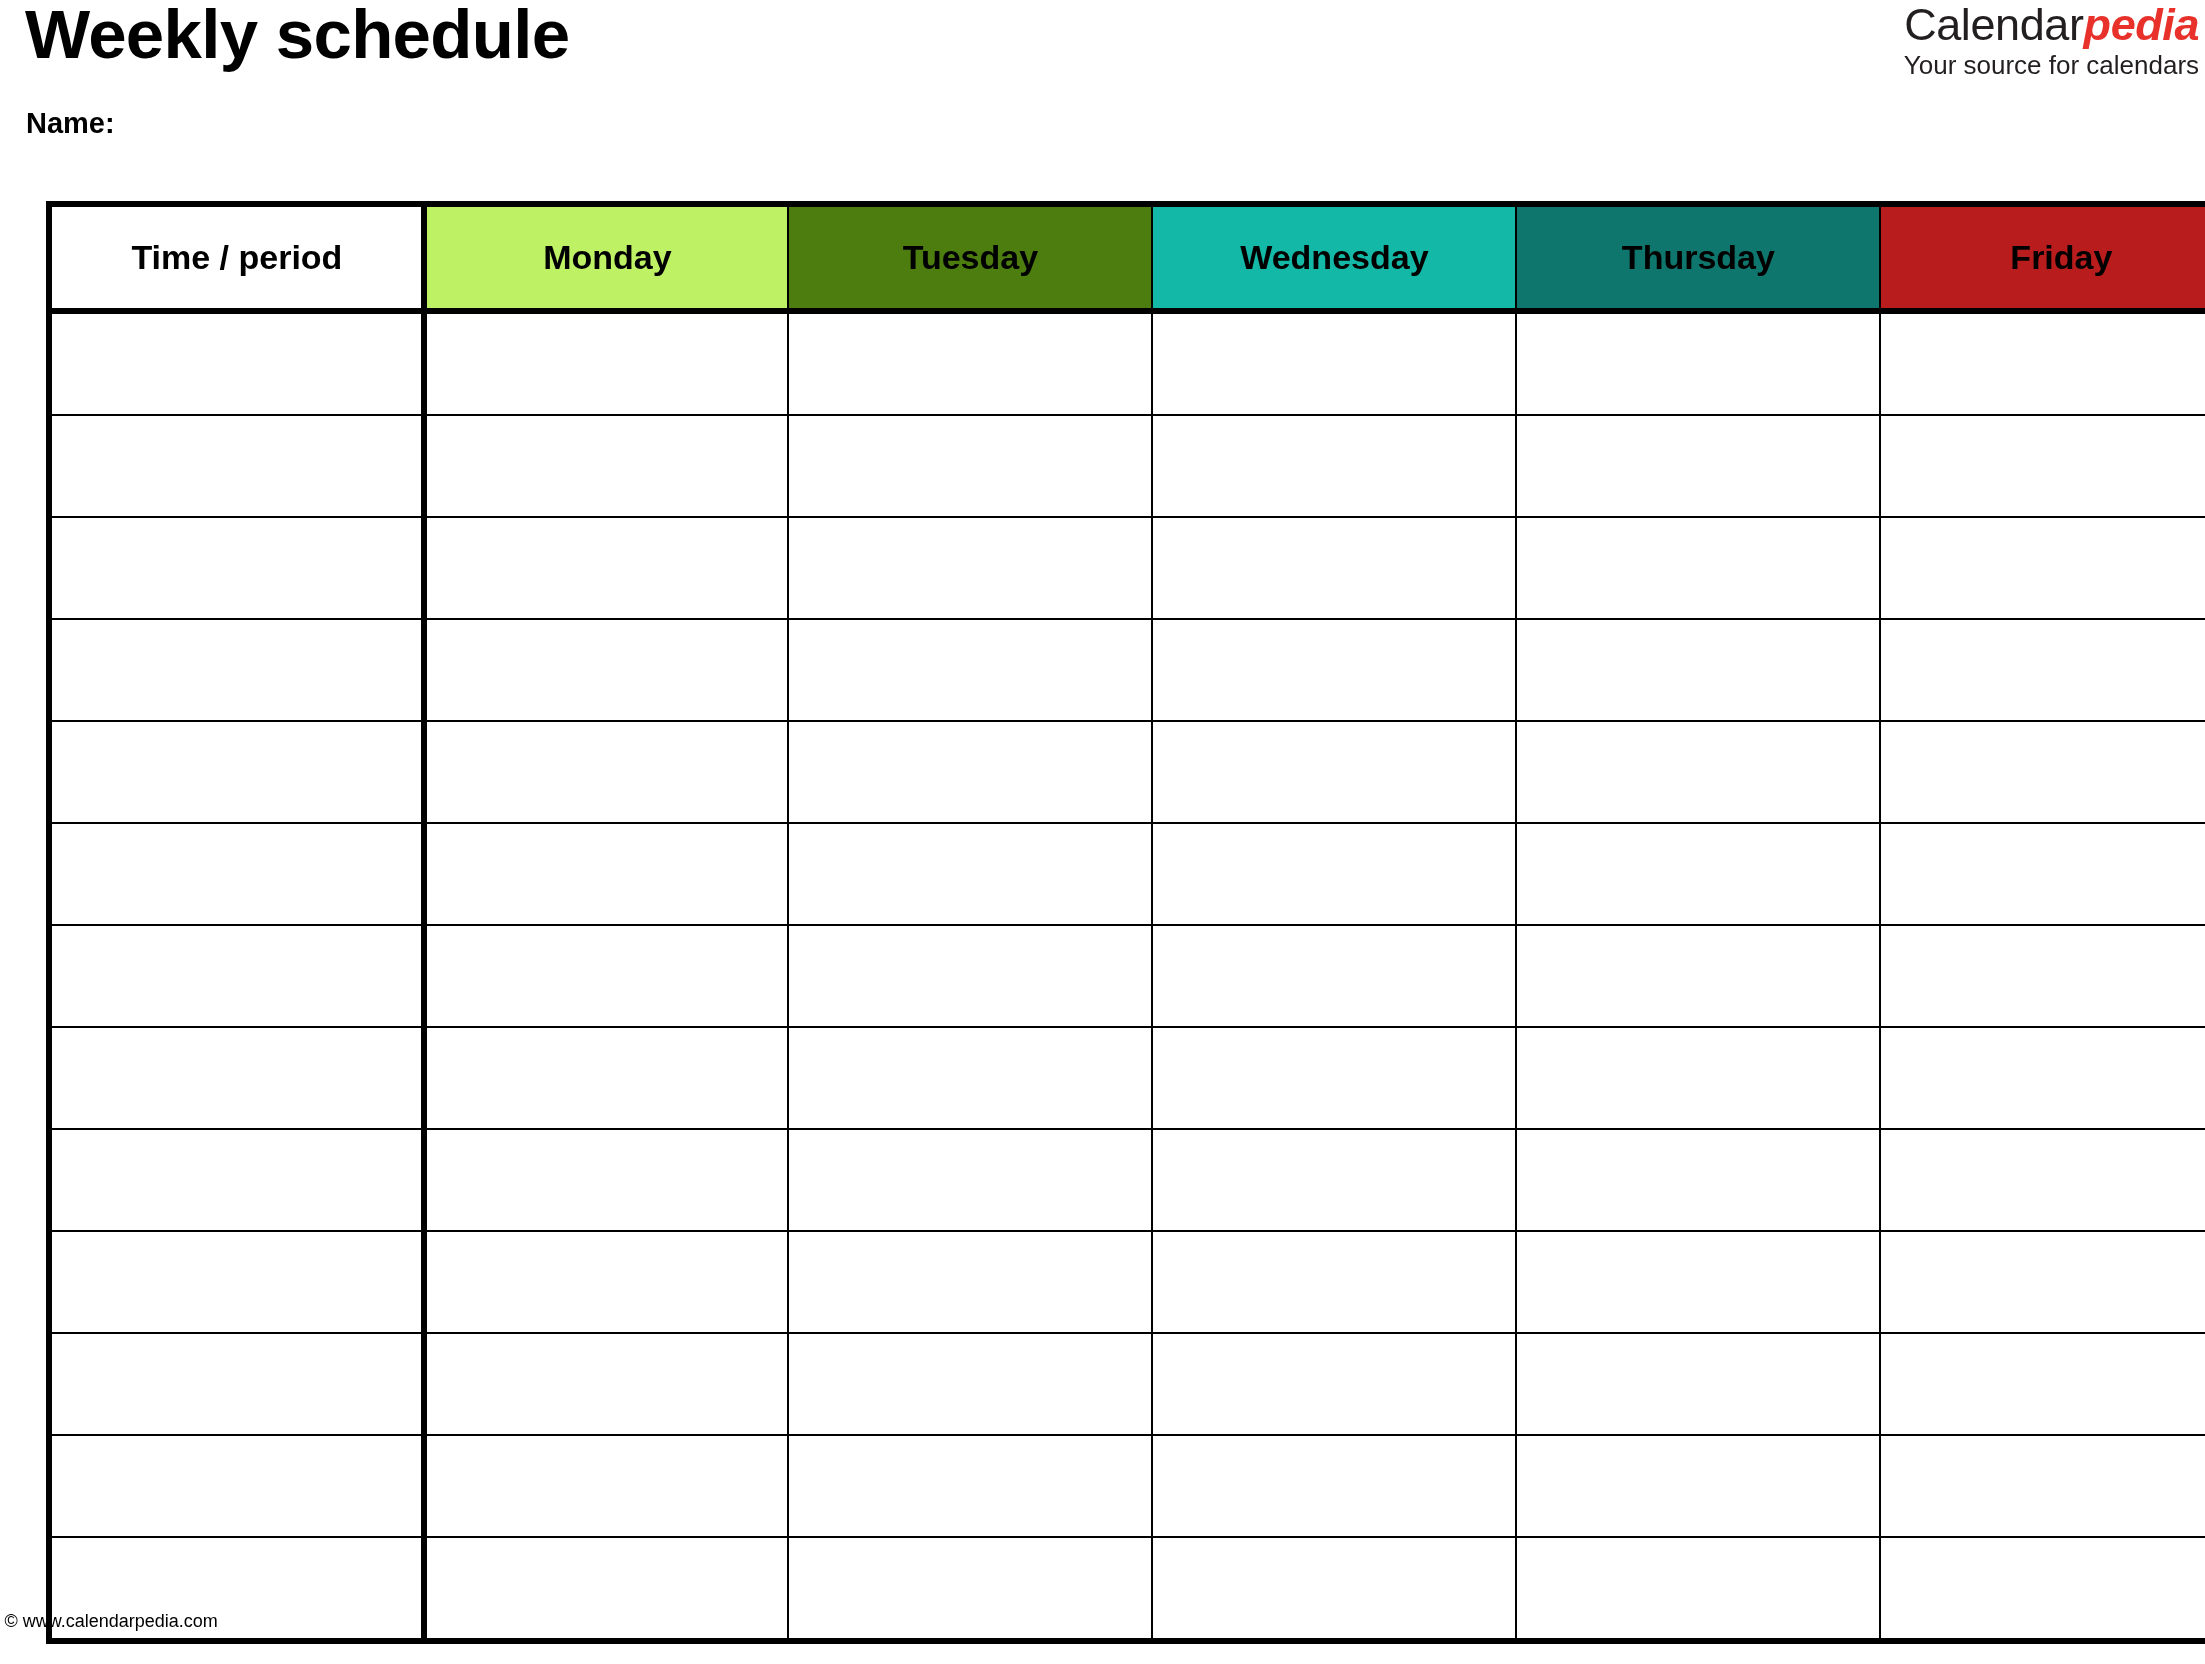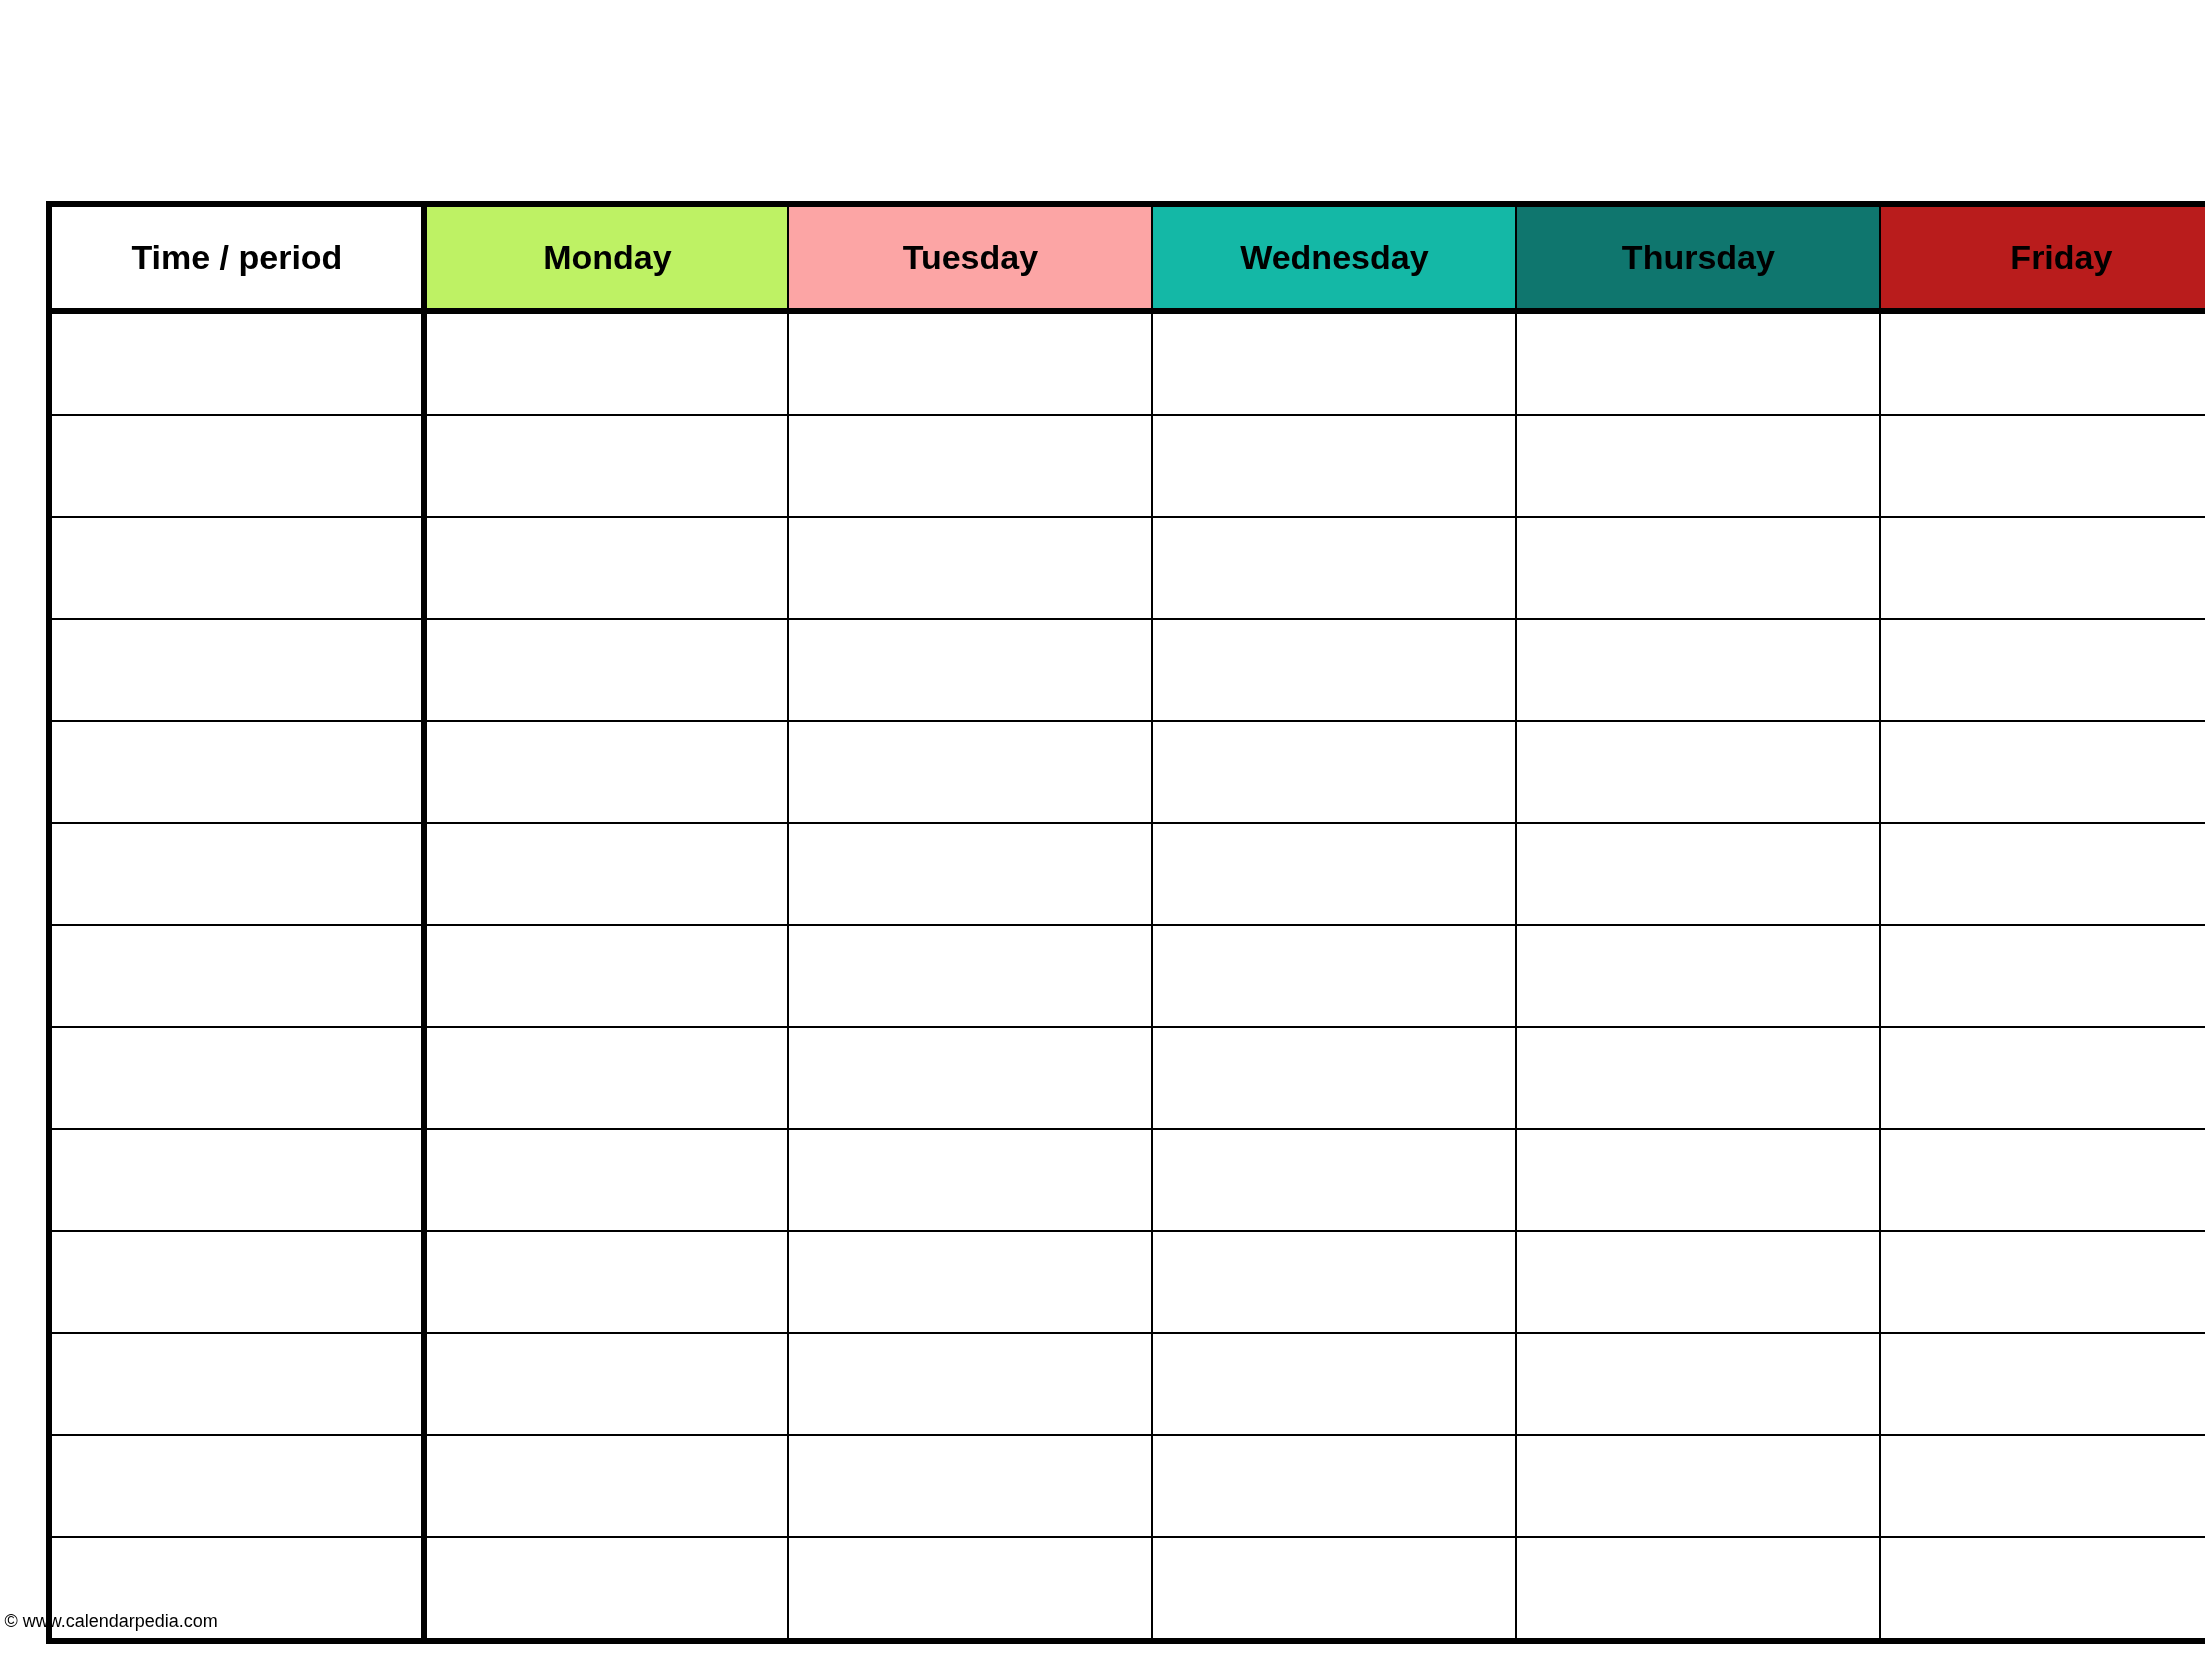--- a/index.html
+++ b/index.html
@@ -152,36 +152,50 @@
     color: #000000;
     line-height: 1.1;
     white-space: nowrap;
   }
 </style>
 </head>
 <body>
 
 <div class="page">
 
+  <div class="page-header">
+
+    <div class="doc-title">Weekly schedule</div>
+
+    <div class="name-label">Name:</div>
+
+    <div class="brand">
+      <div class="brand-wordmark">
+        <span class="brand-part-a">Calendar</span><span class="brand-part-b">pedia</span>
+      </div>
+      <div class="brand-tagline">Your source for calendars</div>
+    </div>
+
+  </div>
 
   <div class="schedule-wrap">
     <table class="schedule">
       <colgroup>
         <col class="c-time">
         <col class="c-day">
         <col class="c-day">
         <col class="c-day">
         <col class="c-day">
         <col class="c-day">
       </colgroup>
       <thead>
         <tr>
           <th class="time-head" style="background: rgb(255, 255, 255);">Time / period</th>
           <th style="background: #bef264;">Monday</th>
-          <th style="background: #fca5a5;">Tuesday</th>
+          <th style="background: #4d7c0f;">Tuesday</th>
           <th style="background: #14b8a6;">Wednesday</th>
           <th style="background: #0f766e;">Thursday</th>
           <th style="background: #b91c1c;">Friday</th>
         </tr>
       </thead>
       <tbody id="schedule-body">
           <tr>
             <td class="time-cell"></td>
             <td></td>
             <td></td>

